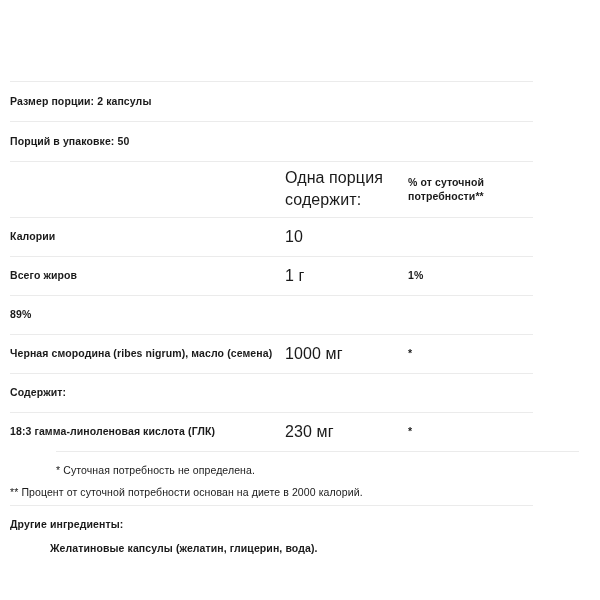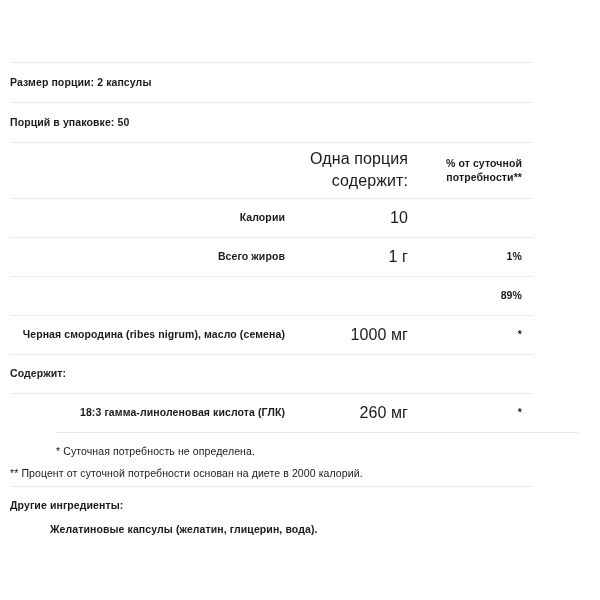--- a/index.html
+++ b/index.html
@@ -14,22 +14,21 @@
     font-family: "Liberation Sans", "DejaVu Sans", sans-serif;
     color: #1a1a1a;
     overflow: hidden;
   }
 
   #facts-panel {
     position: relative;
     width: 532px;
     height: 600px;
     box-sizing: border-box;
-    padding-top: 62px;
-    text-align: right;
+    padding-top: 81px;
   }
 
   
   .row {
     position: relative;
     box-sizing: border-box;
     padding: 0 10px;
     display: flex;
     align-items: center;
   }
@@ -175,21 +174,21 @@
     <div class="c-amount">1000 мг</div>
     <div class="c-dv">*</div>
   </div>
 
   <div class="row contains-row div-top">
     <div class="c-name">Содержит:</div>
   </div>
 
   <div class="row data-row div-top">
     <div class="c-name">18:3 гамма-линоленовая кислота (ГЛК)</div>
-    <div class="c-amount">260 мг</div>
+    <div class="c-amount">230 мг</div>
     <div class="c-dv">*</div>
   </div>
 
   <div class="row note-row first-note div-top">
     <div class="note-text">* Суточная потребность не определена.</div>
   </div>
 
   <div class="row note-row">
     <div class="note-text">** Процент от суточной потребности основан на диете в 2000 калорий.</div>
   </div>

